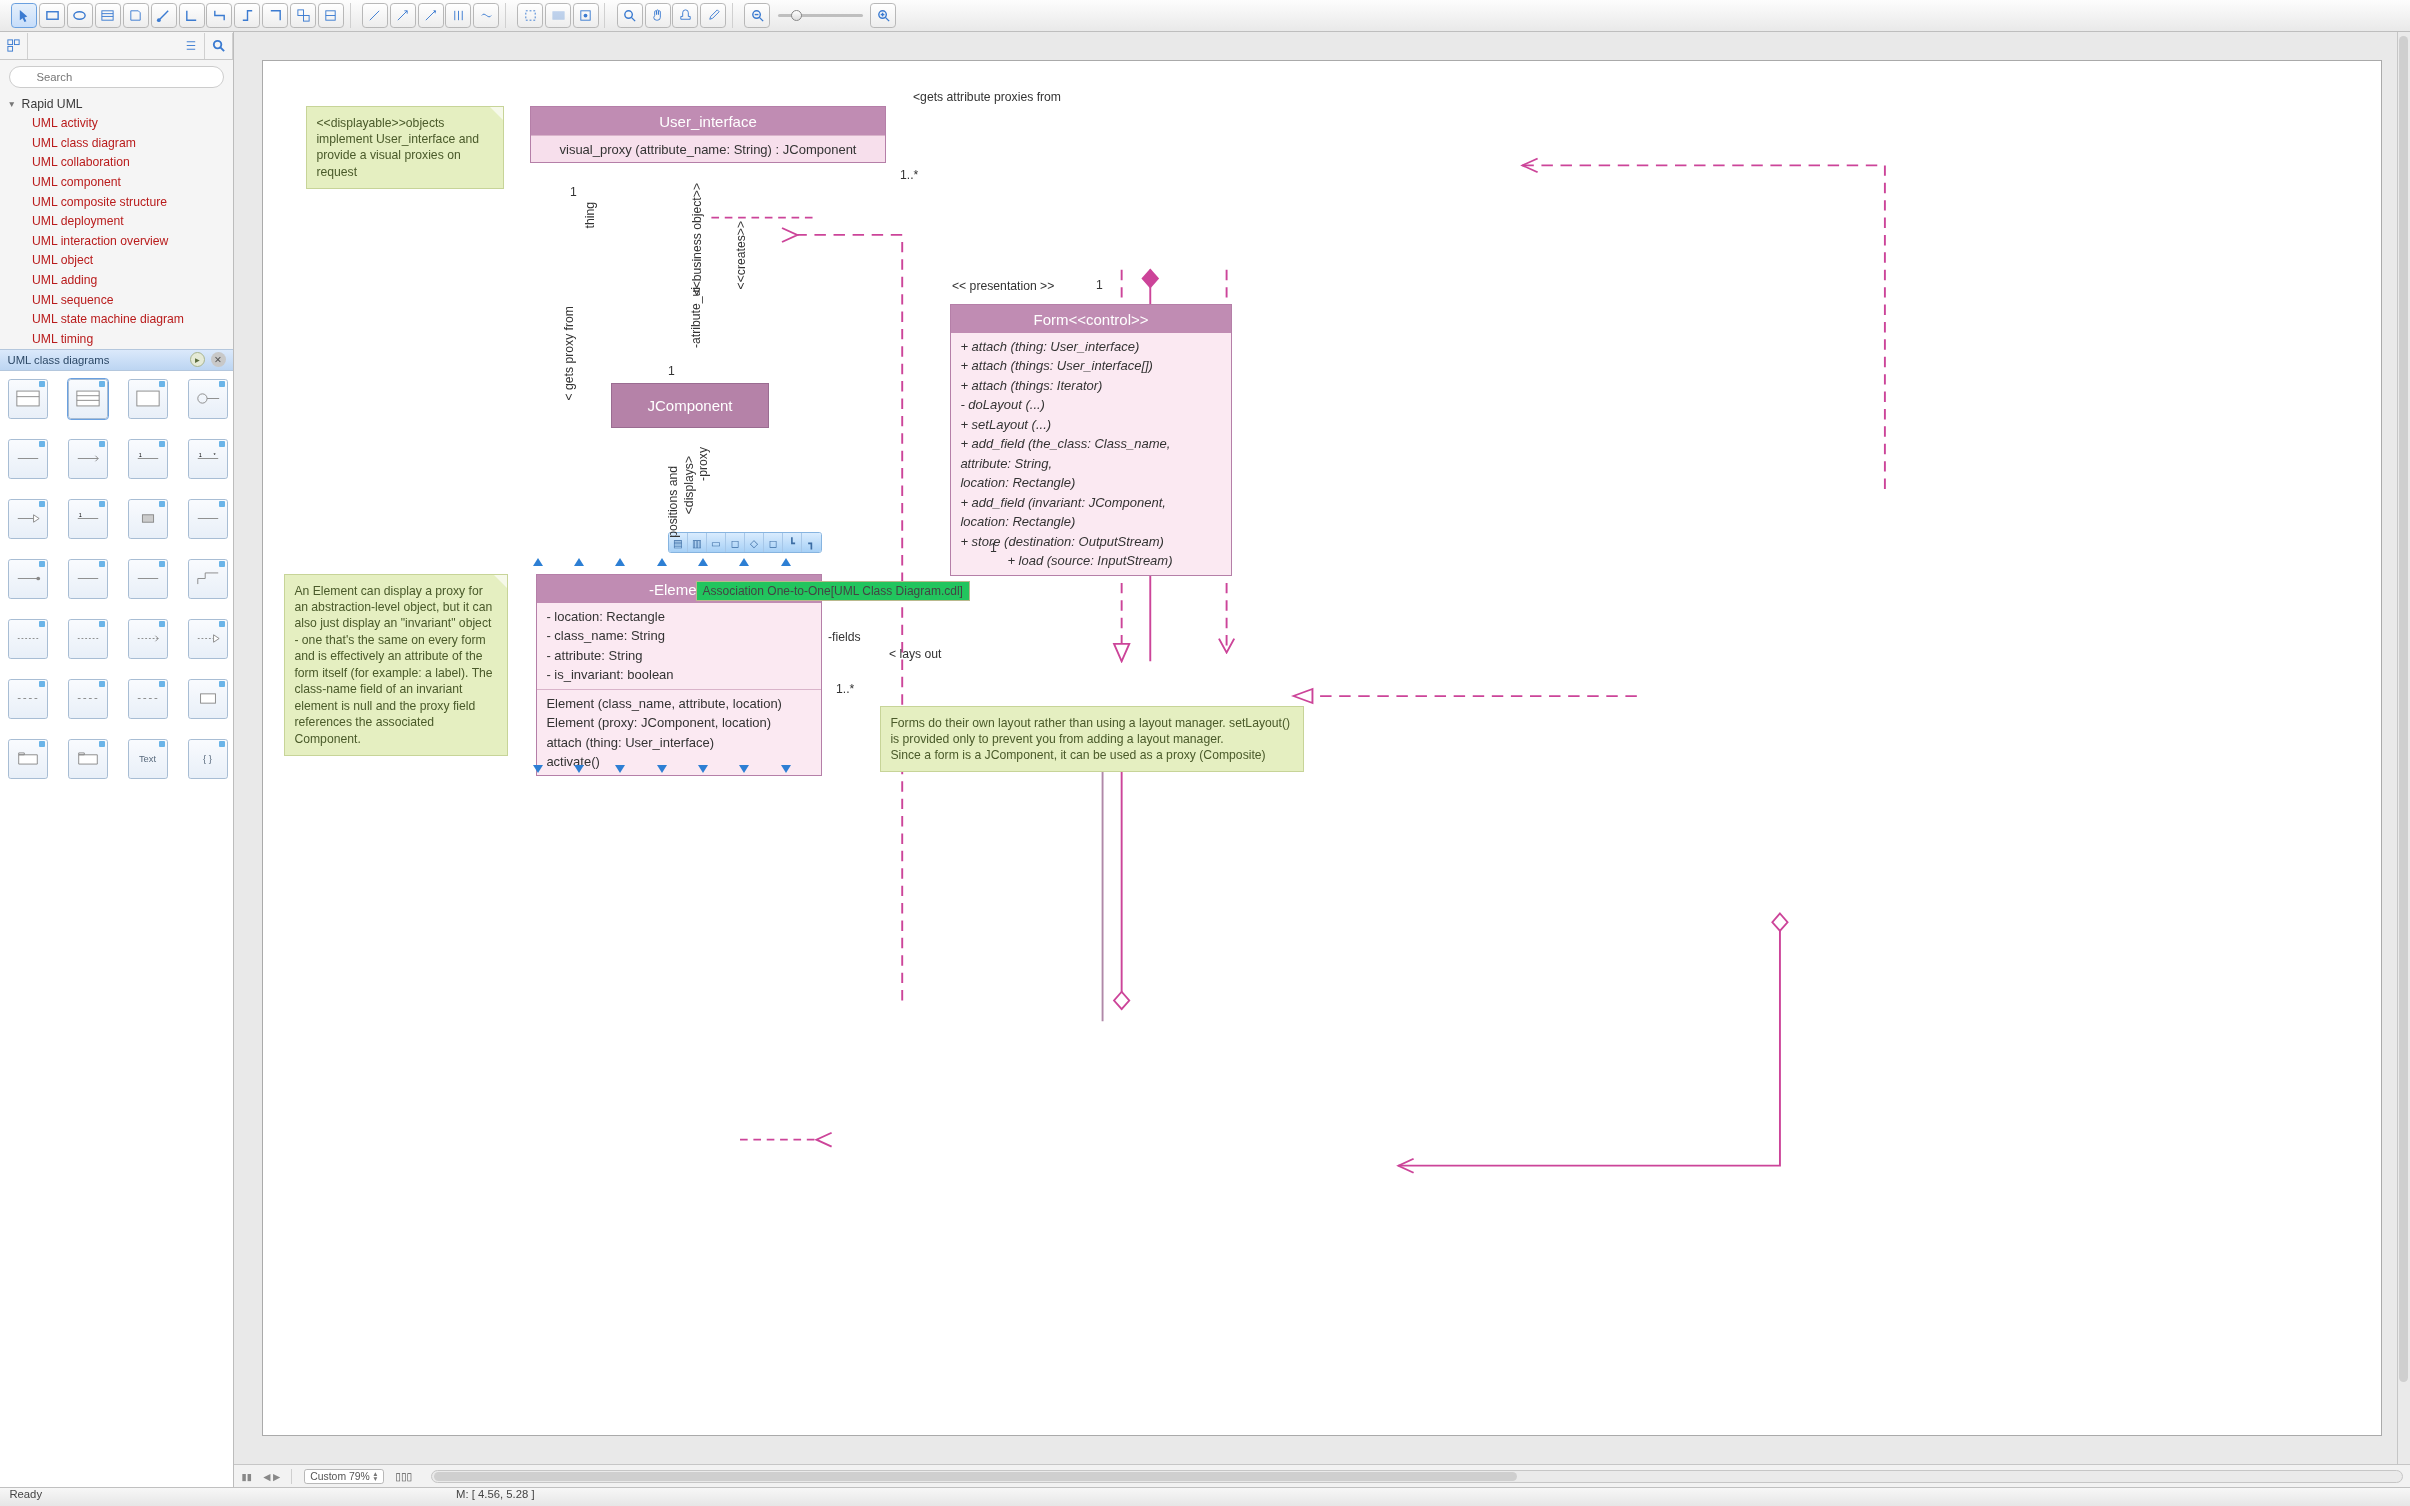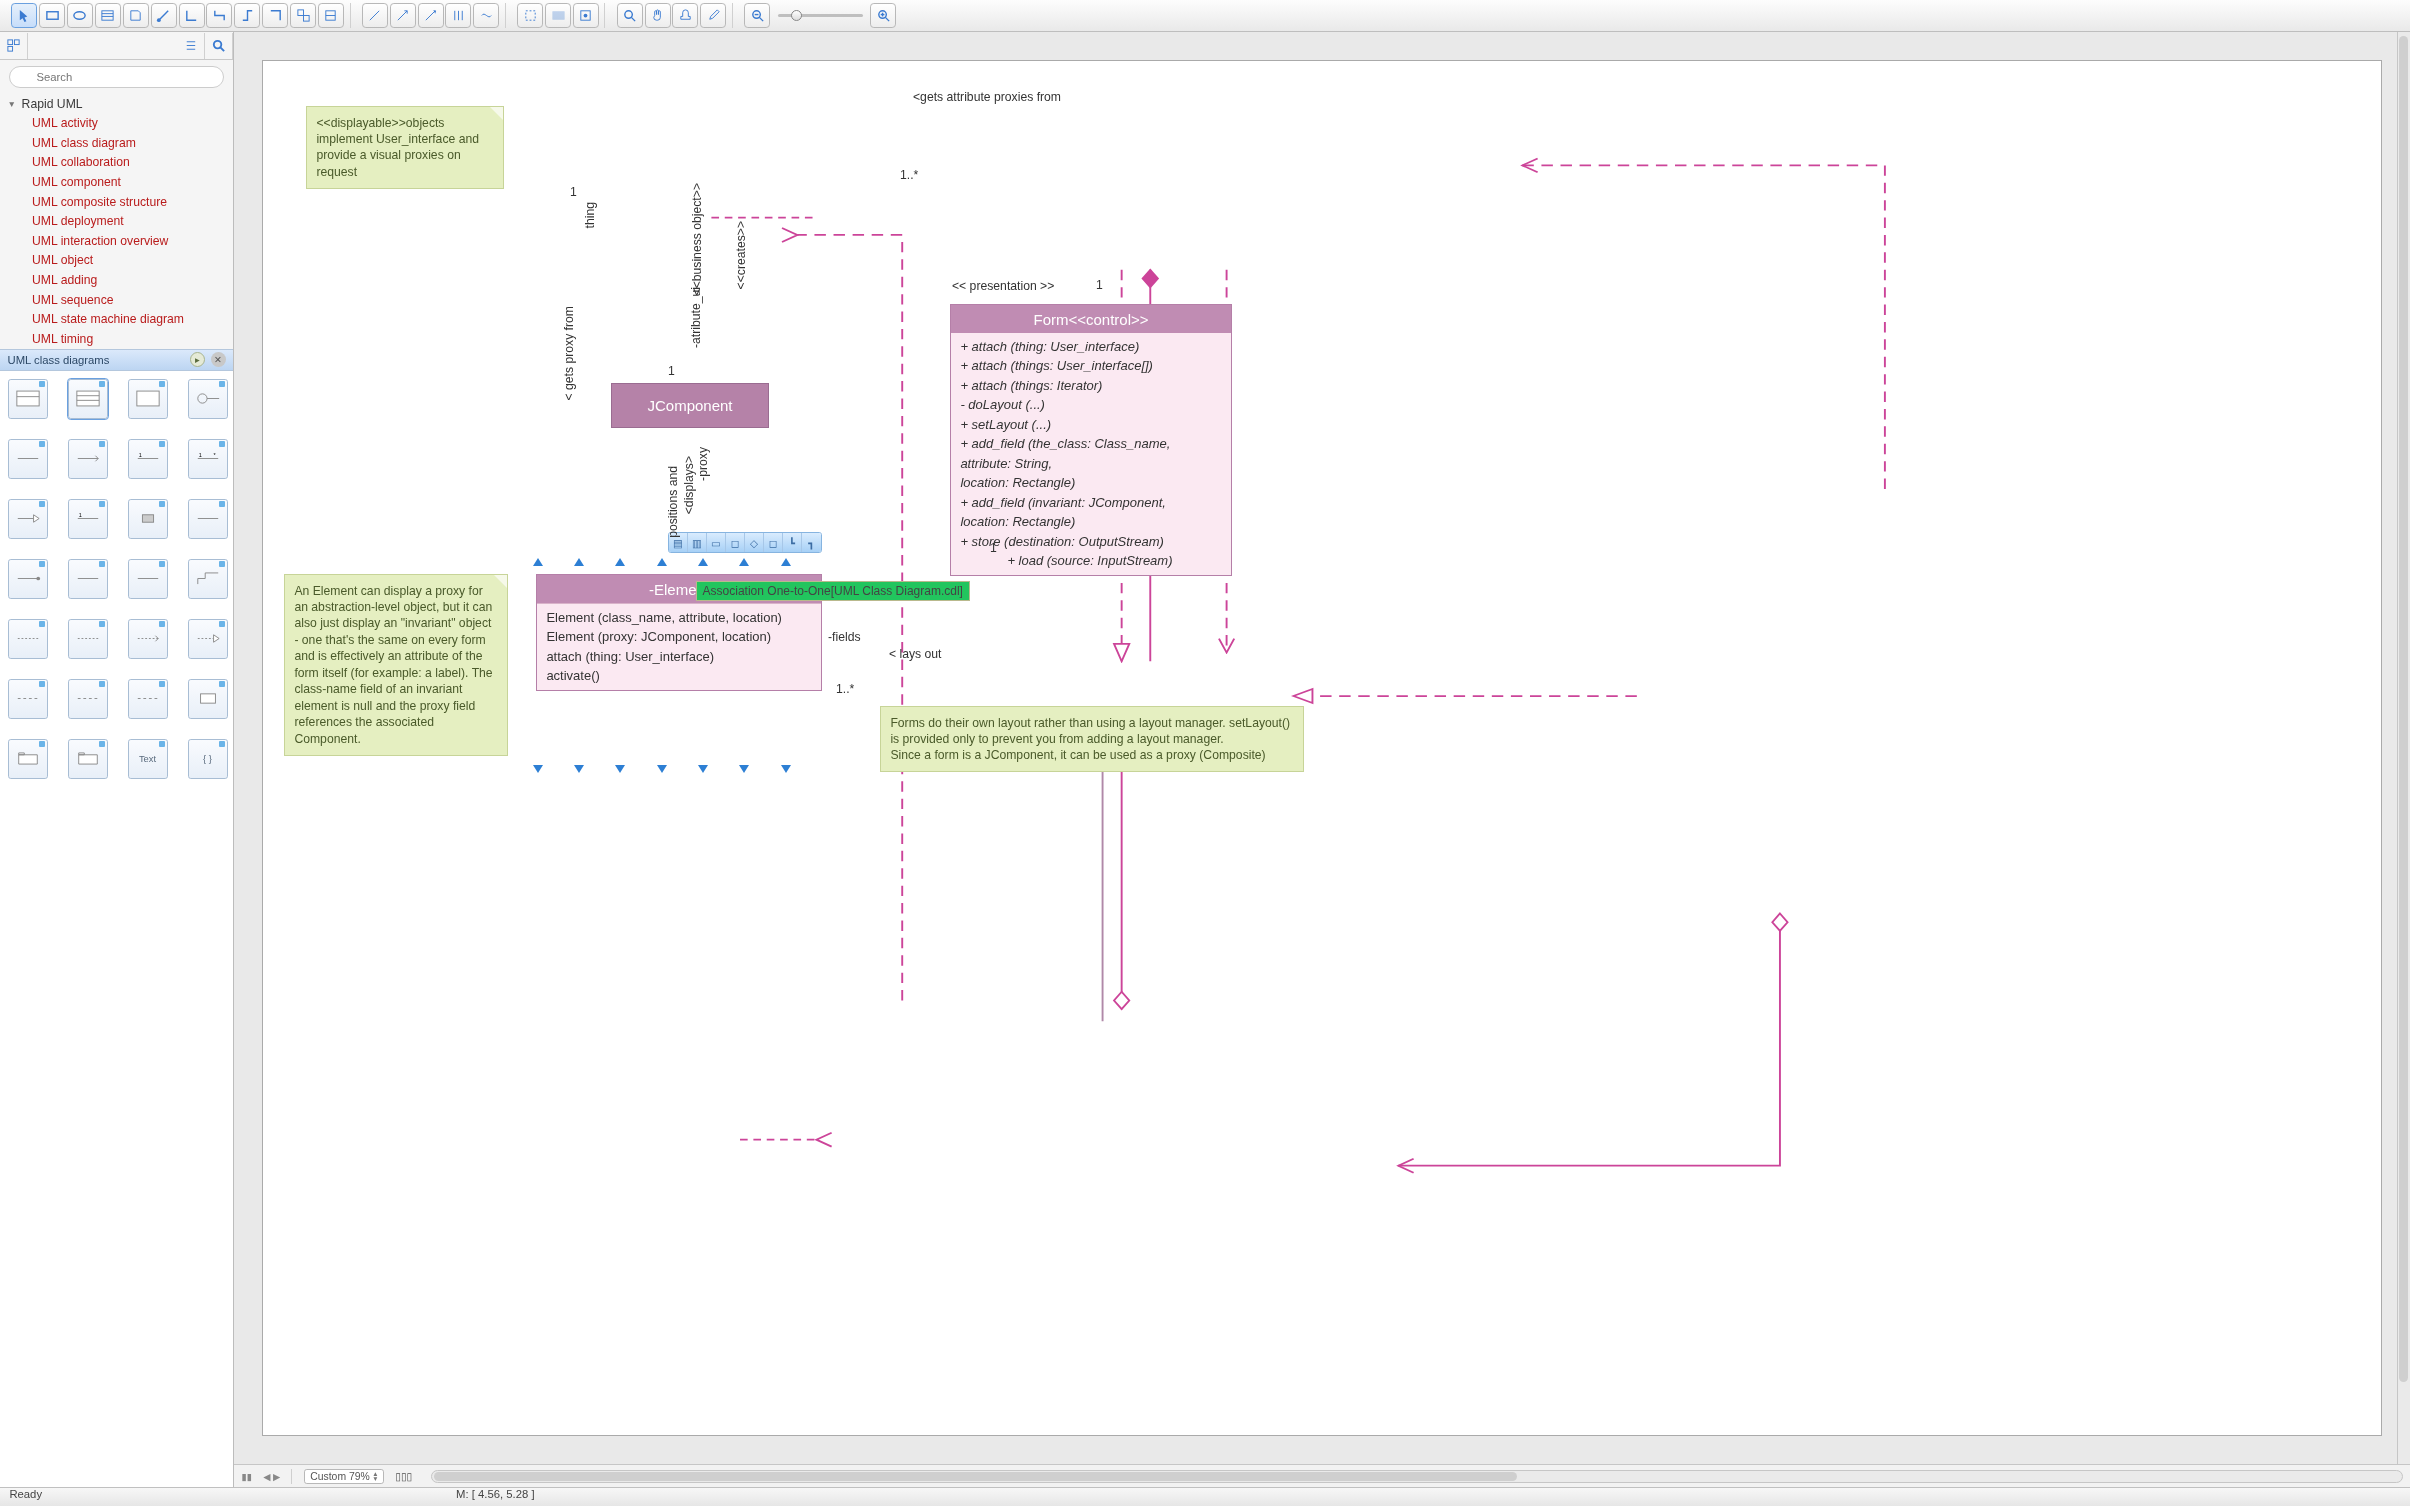--- a/index.html
+++ b/index.html
@@ -566,20 +566,24 @@
           <path d="M870 510 V680" fill="none" stroke="#c49" stroke-dasharray="4 3" opacity="0"></path>
 
           <path d="M440 392 V552" fill="none" stroke="#b088a8"></path>
         </svg>
 
         <div class="note corner" style="left:43px;top:45px;width:198px">&lt;&lt;displayable&gt;&gt;objects implement User_interface and provide a visual proxies on request</div>
         <div class="note corner" style="left:21px;top:513px;width:224px">An Element can display a proxy for an abstraction-level object, but it can also just display an "invariant" object - one that's the same on every form and is effectively an attribute of the form itself (for example: a label). The class-name field of an invariant element is null and the proxy field references the associated Component.</div>
         <div class="note" style="left:617px;top:645px;width:424px;white-space:pre-line">Forms do their own layout rather than using a layout manager. setLayout() is provided only to prevent you from adding a layout manager.
 Since a form is a JComponent, it can be used as a proxy (Composite)</div>
 
+        <div class="umlbox" style="left:267px;top:45px;width:356px">
+          <div class="title">User_interface</div>
+          <div class="row" style="text-align:center">visual_proxy (attribute_name: String) : JComponent</div>
+        </div>
 
         <div class="smallbox" style="left:348px;top:322px;width:158px">JComponent</div>
 
         <div class="umlbox" style="left:687px;top:243px;width:282px">
           <div class="title">Form&lt;&lt;control&gt;&gt;</div>
           <div class="rows" id="form-ops" style="font-style:italic">
               <div>+ attach (thing: User_interface)</div>
               <div>+ attach (things: User_interface[])</div>
               <div>+ attach (things: Iterator)</div>
               <div>- doLayout (...)</div>
@@ -589,20 +593,26 @@
               <div style="font-style: italic;">                  location: Rectangle)</div>
               <div>+ add_field (invariant: JComponent,</div>
               <div style="font-style: italic;">                  location: Rectangle)</div>
               <div style="font-style: italic;">+ store (destination: OutputStream)</div>
               <div style="font-style: italic; margin-left: 47px;">+ load (source: InputStream)</div>
             </div>
         </div>
 
         <div class="umlbox" style="left:273px;top:513px;width:286px">
           <div class="title">-Element</div>
+          <div class="rows" id="elem-attrs">
+              <div>- location: Rectangle</div>
+              <div>- class_name: String</div>
+              <div>- attribute: String</div>
+              <div>- is_invariant: boolean</div>
+            </div>
           <div class="rows" id="elem-ops" style="border-top:0.9px solid #d9b3ca">
               <div>Element (class_name, attribute, location)</div>
               <div>Element (proxy: JComponent, location)</div>
               <div>attach (thing: User_interface)</div>
               <div>activate()</div>
             </div>
         </div>
 
         <div class="handle up" style="left:270px;top:497px"></div>
         <div class="handle up" style="left:311px;top:497px"></div>

